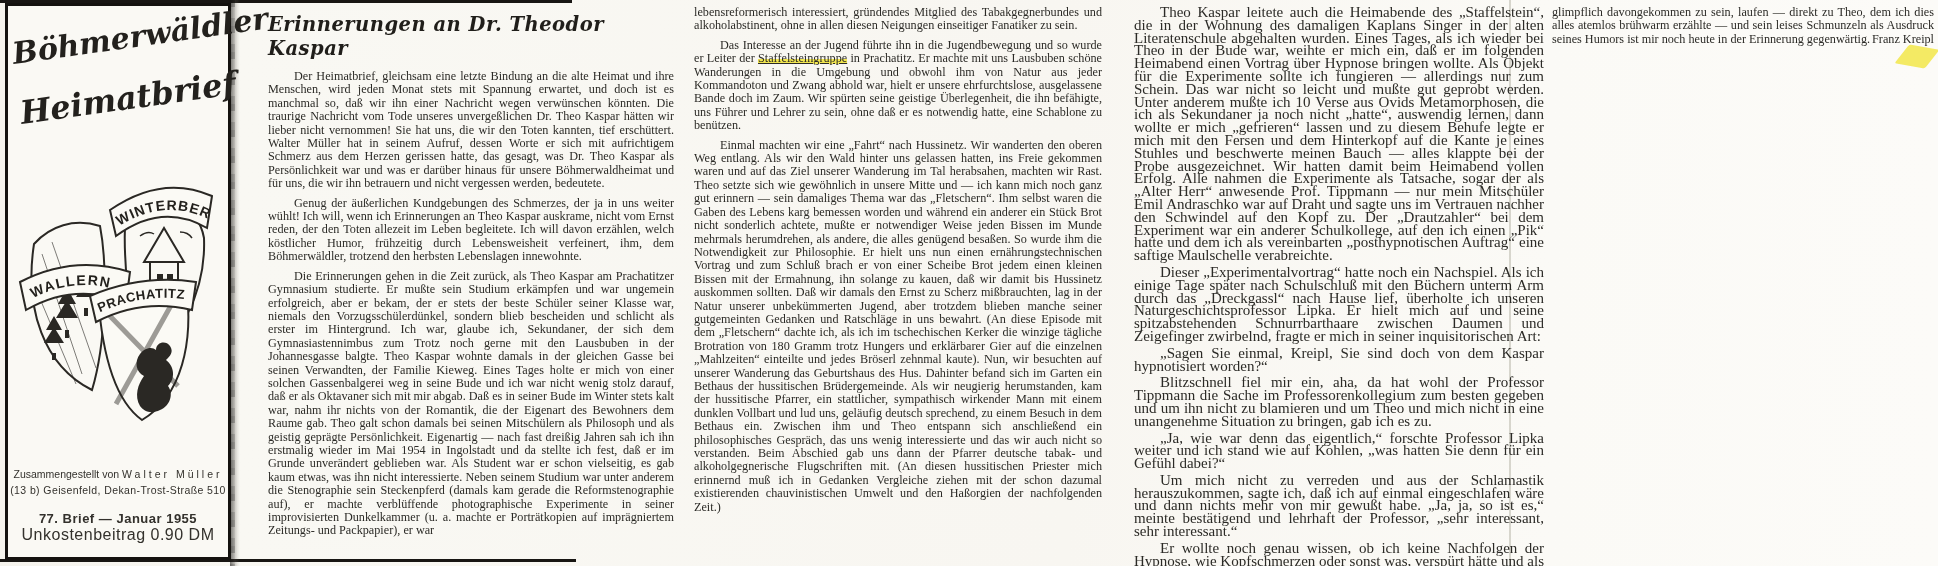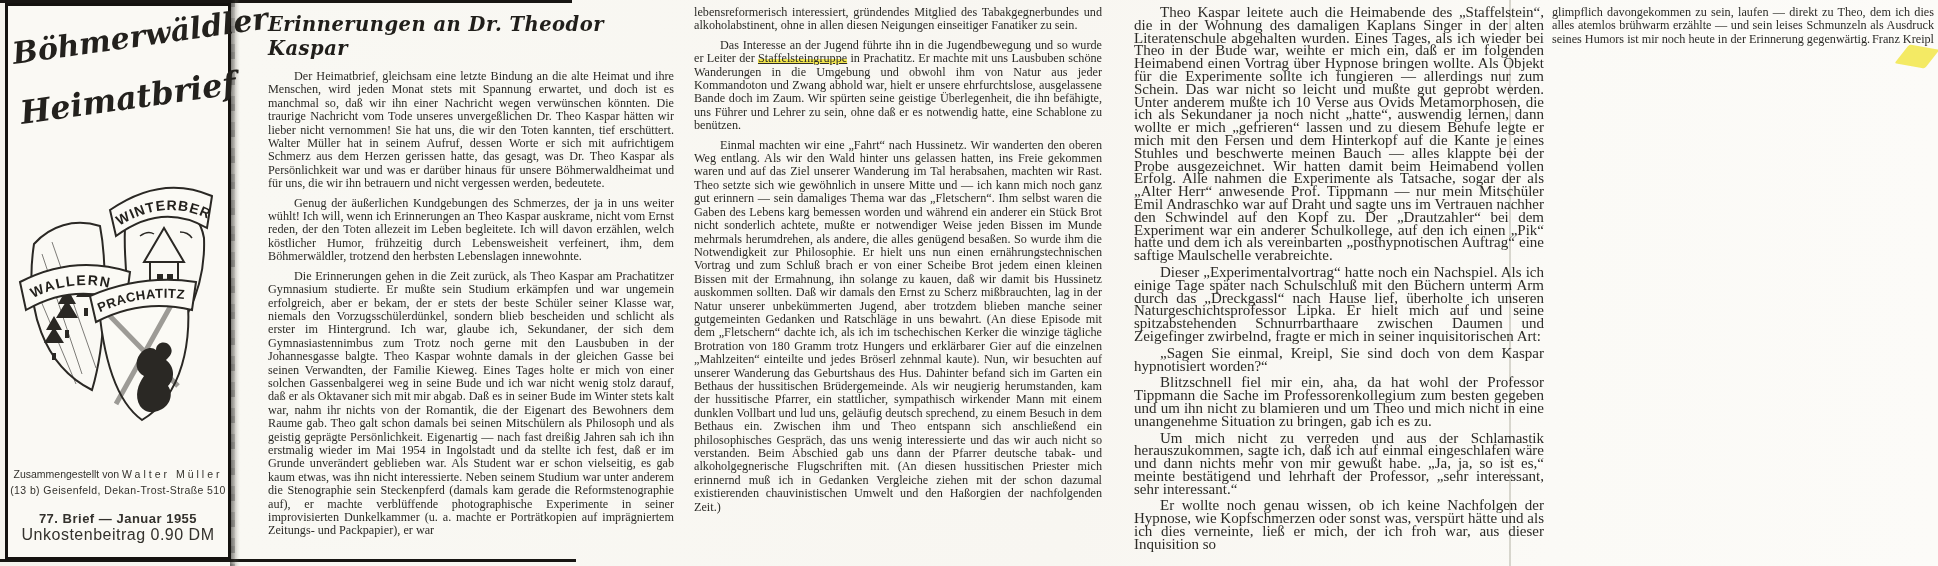--- a/index.html
+++ b/index.html
@@ -133,20 +133,21 @@
     <p class="noindent">lebensreformerisch interessiert, gründendes Mitglied des Tabakgegnerbundes und alkoholabstinent, ohne in allen diesen Neigungen einseitiger Fanatiker zu sein.</p>
     <p><span>Das Interesse an der Jugend führte ihn in die Jugendbewegung und so wurde er Leiter der </span><span class="hl">Staffelsteingruppe</span><span> in Prachatitz. Er machte mit uns Lausbuben schöne Wanderungen in die Umgebung und obwohl ihm von Natur aus jeder Kommandoton und Zwang abhold war, hielt er unsere ehrfurchtslose, ausgelassene Bande doch im Zaum. Wir spürten seine geistige Überlegenheit, die ihn befähigte, uns Führer und Lehrer zu sein, ohne daß er es notwendig hatte, eine Schablone zu benützen.</span></p>
     <p>Einmal machten wir eine „Fahrt“ nach Hussinetz. Wir wanderten den oberen Weg entlang. Als wir den Wald hinter uns gelassen hatten, ins Freie gekommen waren und auf das Ziel unserer Wanderung im Tal herabsahen, machten wir Rast. Theo setzte sich wie gewöhnlich in unsere Mitte und — ich kann mich noch ganz gut erinnern — sein damaliges Thema war das „Fletschern“. Ihm selbst waren die Gaben des Lebens karg bemessen worden und während ein anderer ein Stück Brot nicht sonderlich achtete, mußte er notwendiger Weise jeden Bissen im Munde mehrmals herumdrehen, als andere, die alles genügend besaßen. So wurde ihm die Notwendigkeit zur Philosophie. Er hielt uns nun einen ernährungstechnischen Vortrag und zum Schluß brach er von einer Scheibe Brot jedem einen kleinen Bissen mit der Ermahnung, ihn solange zu kauen, daß wir damit bis Hussinetz auskommen sollten. Daß wir damals den Ernst zu Scherz mißbrauchten, lag in der Natur unserer unbekümmerten Jugend, aber trotzdem blieben manche seiner gutgemeinten Gedanken und Ratschläge in uns bewahrt. (An diese Episode mit dem „Fletschern“ dachte ich, als ich im tschechischen Kerker die winzige tägliche Brotration von 180 Gramm trotz Hungers und erklärbarer Gier auf die einzelnen „Mahlzeiten“ einteilte und jedes Bröserl zehnmal kaute). Nun, wir besuchten auf unserer Wanderung das Geburtshaus des Hus. Dahinter befand sich im Garten ein Bethaus der hussitischen Brüdergemeinde. Als wir neugierig herumstanden, kam der hussitische Pfarrer, ein stattlicher, sympathisch wirkender Mann mit einem dunklen Vollbart und lud uns, geläufig deutsch sprechend, zu einem Besuch in dem Bethaus ein. Zwischen ihm und Theo entspann sich anschließend ein philosophisches Gespräch, das uns wenig interessierte und das wir auch nicht so verstanden. Beim Abschied gab uns dann der Pfarrer deutsche tabak- und alkoholgegnerische Flugschriften mit. (An diesen hussitischen Priester mich erinnernd muß ich in Gedanken Vergleiche ziehen mit der schon dazumal existierenden chauvinistischen Umwelt und den Haßorgien der nachfolgenden Zeit.)</p>
   </div>
 
   <div class="col col3">
     <p>Theo Kaspar leitete auch die Heimabende des „Staffelstein“, die in der Wohnung des damaligen Kaplans Singer in der alten Literatenschule abgehalten wurden. Eines Tages, als ich wieder bei Theo in der Bude war, weihte er mich ein, daß er im folgenden Heimabend einen Vortrag über Hypnose bringen wollte. Als Objekt für die Experimente sollte ich fungieren — allerdings nur zum Schein. Das war nicht so leicht und mußte gut geprobt werden. Unter anderem mußte ich 10 Verse aus Ovids Metamorphosen, die ich als Sekundaner ja noch nicht „hatte“, auswendig lernen, dann wollte er mich „gefrieren“ lassen und zu diesem Behufe legte er mich mit den Fersen und dem Hinterkopf auf die Kante je eines Stuhles und beschwerte meinen Bauch — alles klappte bei der Probe ausgezeichnet. Wir hatten damit beim Heimabend vollen Erfolg. Alle nahmen die Experimente als Tatsache, sogar der als „Alter Herr“ anwesende Prof. Tippmann — nur mein Mitschüler Emil Andraschko war auf Draht und sagte uns im Vertrauen nachher den Schwindel auf den Kopf zu. Der „Drautzahler“ bei dem Experiment war ein anderer Schulkollege, auf den ich einen „Pik“ hatte und dem ich als vereinbarten „posthypnotischen Auftrag“ eine saftige Maulschelle verabreichte.</p>
     <p>Dieser „Experimentalvortrag“ hatte noch ein Nachspiel. Als ich einige Tage später nach Schulschluß mit den Büchern unterm Arm durch das „Dreckgassl“ nach Hause lief, überholte ich unseren Naturgeschichtsprofessor Lipka. Er hielt mich auf und seine spitzabstehenden Schnurrbarthaare zwischen Daumen und Zeigefinger zwirbelnd, fragte er mich in seiner inquisitorischen Art:</p>
     <p>„Sagen Sie einmal, Kreipl, Sie sind doch von dem Kaspar hypnotisiert worden?“</p>
     <p>Blitzschnell fiel mir ein, aha, da hat wohl der Professor Tippmann die Sache im Professorenkollegium zum besten gegeben und um ihn nicht zu blamieren und um Theo und mich nicht in eine unangenehme Situation zu bringen, gab ich es zu.</p>
+    <p>„Ja, wie war denn das eigentlich,“ forschte Professor Lipka weiter und ich stand wie auf Kohlen, „was hatten Sie denn für ein Gefühl dabei?“</p>
     <p>Um mich nicht zu verreden und aus der Schlamastik herauszukommen, sagte ich, daß ich auf einmal eingeschlafen wäre und dann nichts mehr von mir gewußt habe. „Ja, ja, so ist es,“ meinte bestätigend und lehrhaft der Professor, „sehr interessant, sehr interessant.“</p>
     <p>Er wollte noch genau wissen, ob ich keine Nachfolgen der Hypnose, wie Kopfschmerzen oder sonst was, verspürt hätte und als ich dies verneinte, ließ er mich, der ich froh war, aus dieser Inquisition so</p>
   </div>
 
   <div class="col col4">
     <p class="noindent sig-par">
       <span>glimpflich davongekommen zu sein, laufen — direkt zu Theo, dem ich dies alles atemlos brühwarm erzählte — und sein leises Schmunzeln als Ausdruck seines Humors ist mir noch heute in der Erinnerung gegenwärtig.</span>
       <span class="signature">Franz Kreipl</span>
     </p>
   </div>

